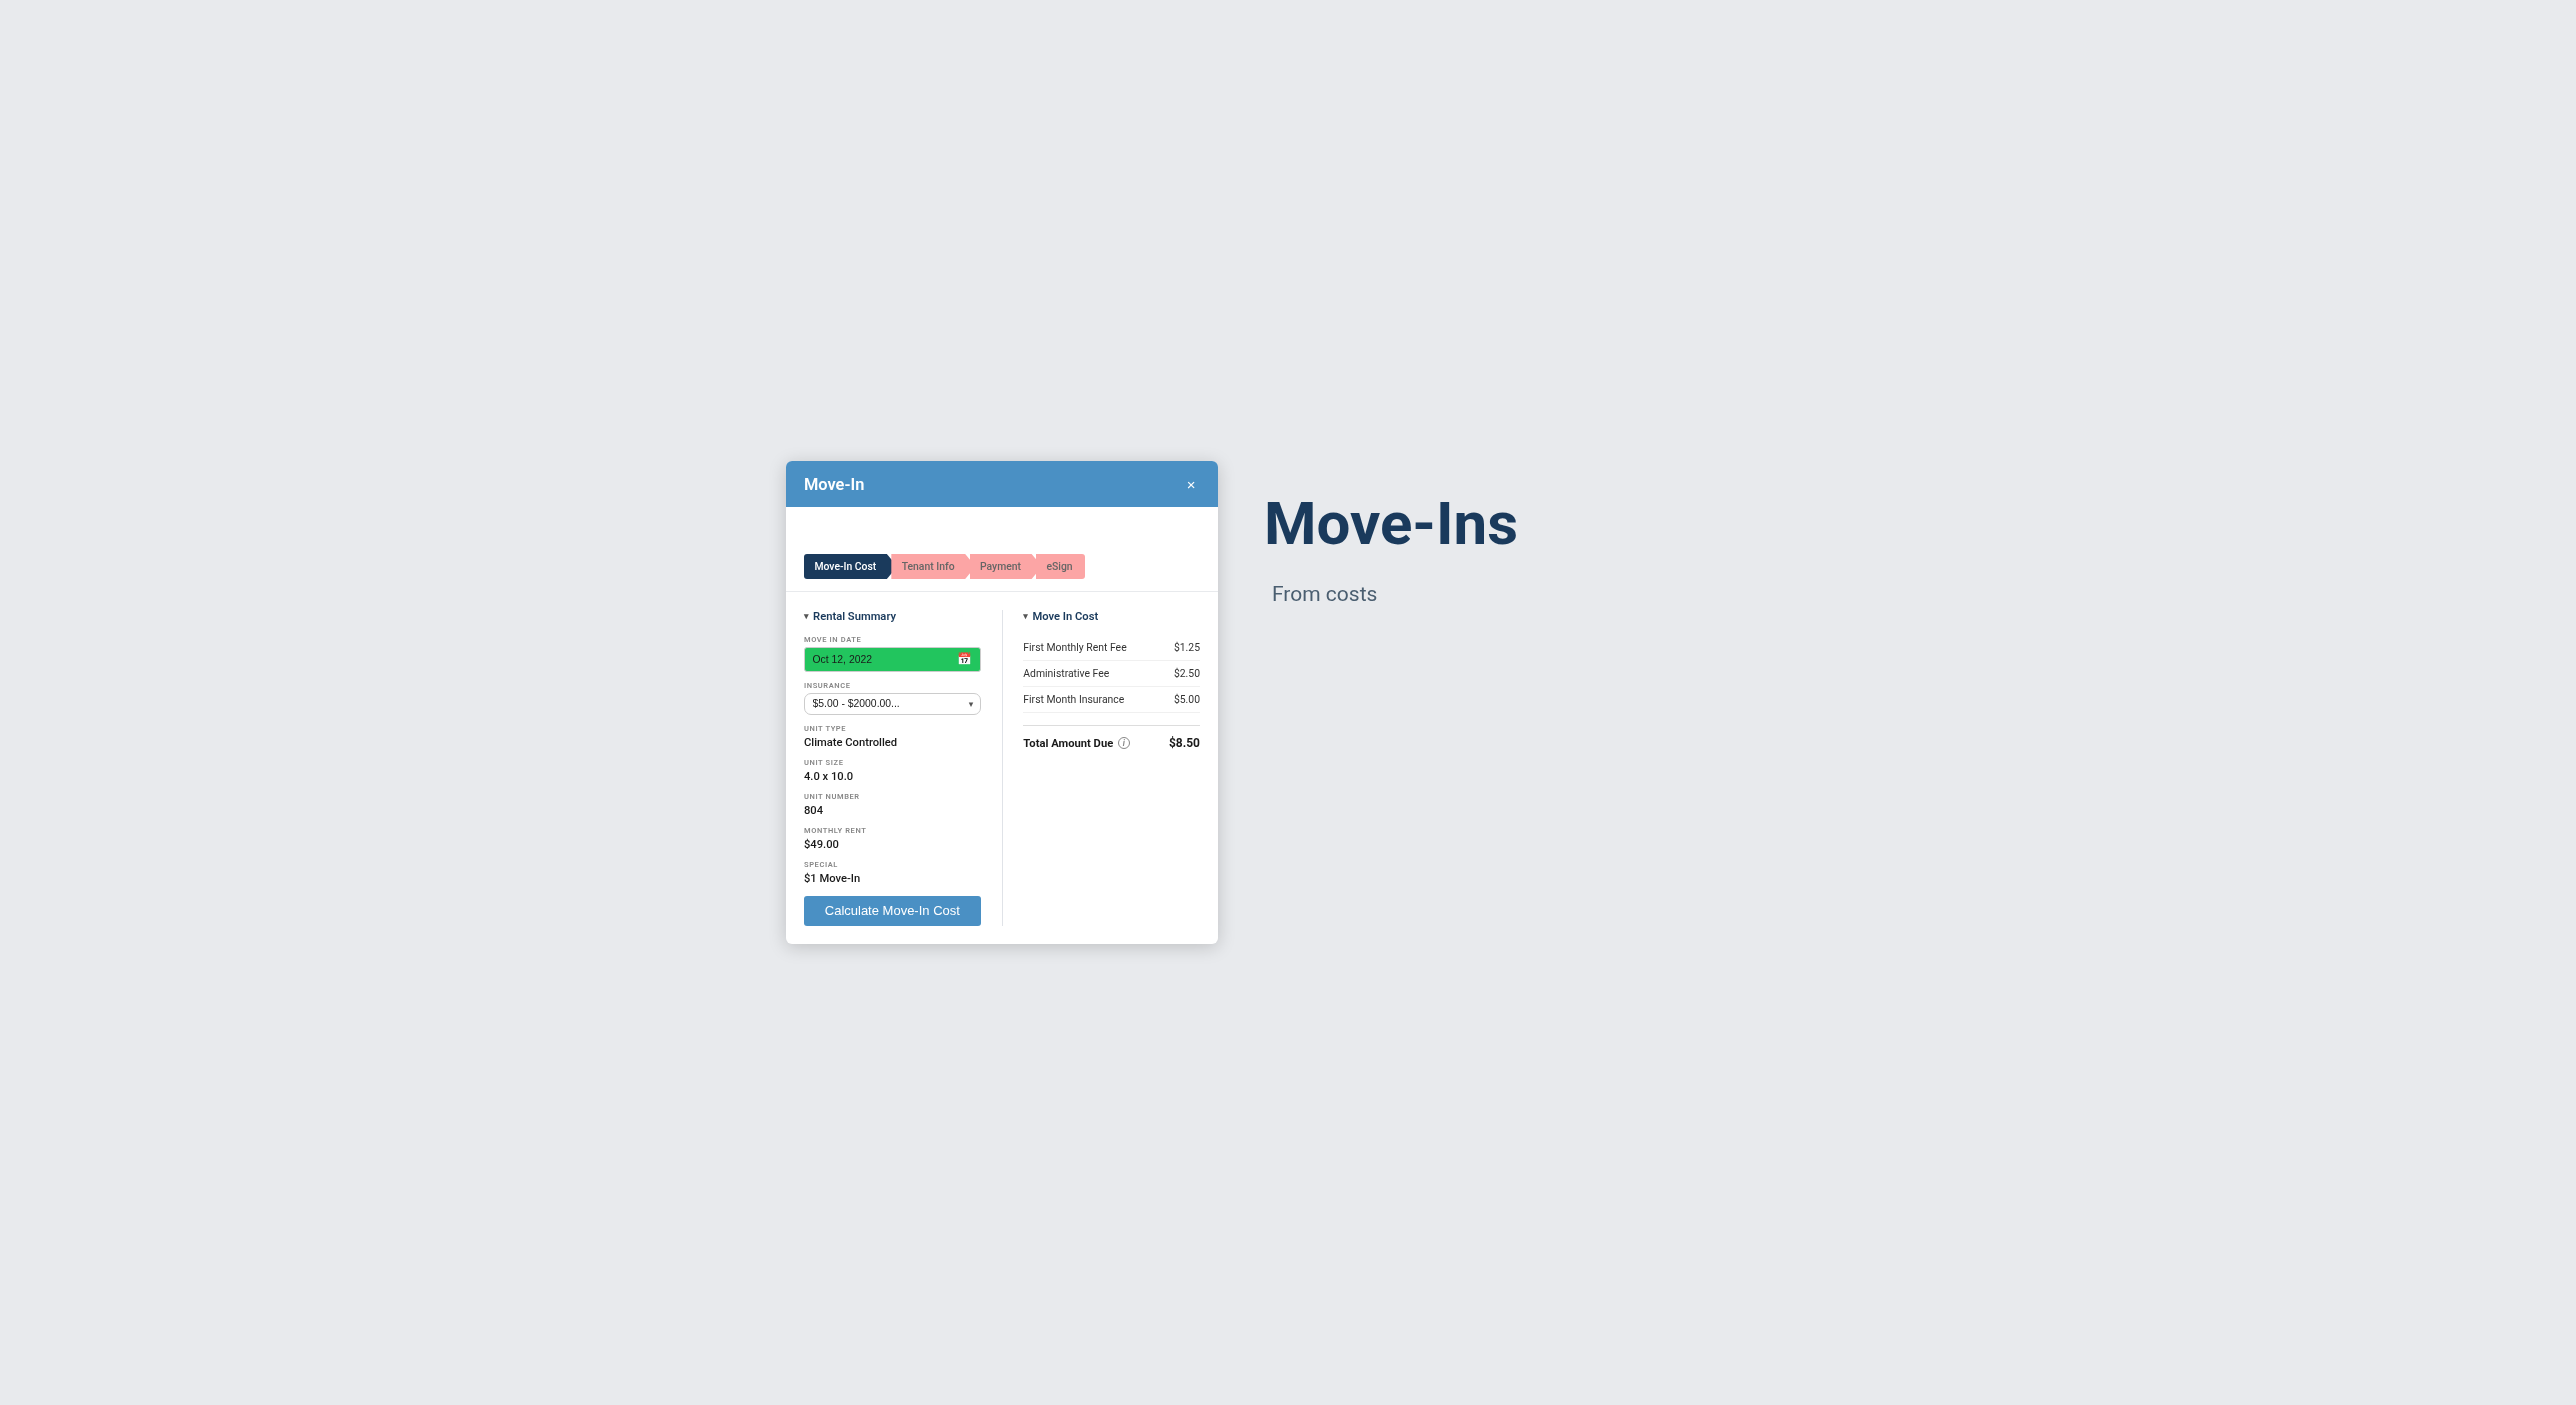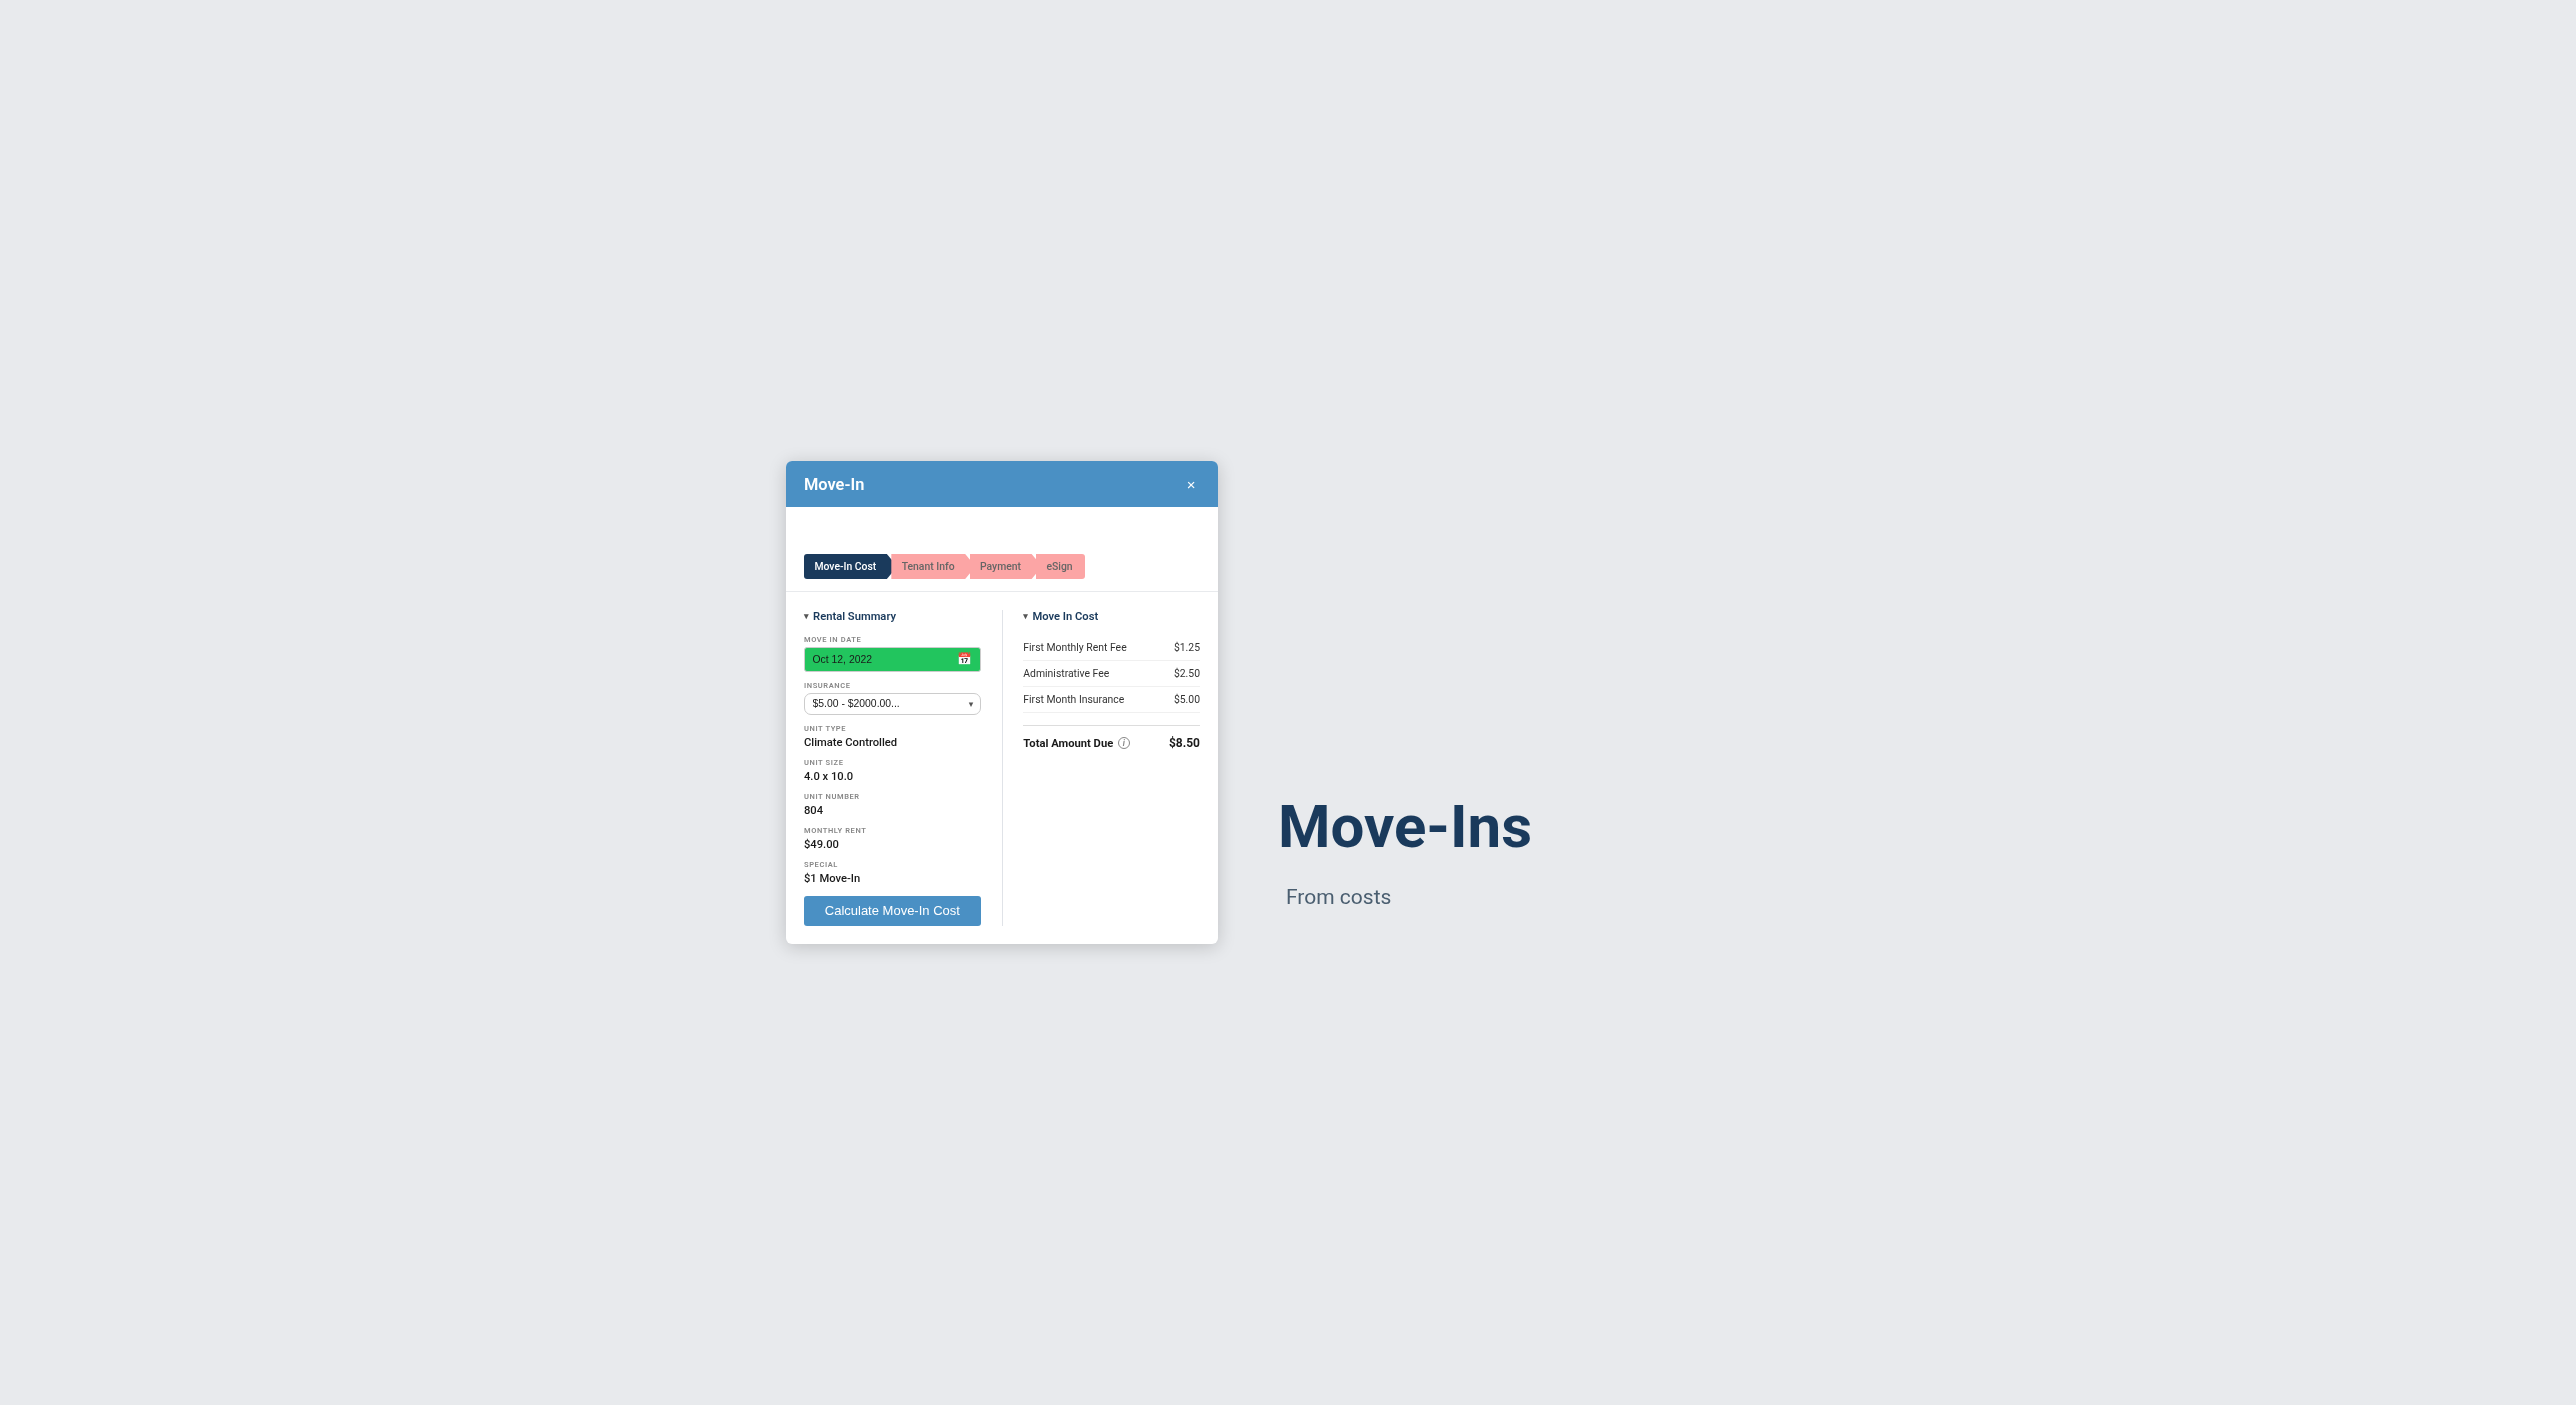--- a/index.html
+++ b/index.html
@@ -7,22 +7,22 @@
       font-family: -apple-system, BlinkMacSystemFont, 'Segoe UI', Roboto, sans-serif;
       background: #e8eaed;
       min-height: 100vh;
       display: flex;
       align-items: center;
       justify-content: center;
       padding: 30px;
     }
     .page-wrapper {
       display: flex;
-      align-items: flex-end;
-      gap: 45px;
+      align-items: flex-start;
+      gap: 31px;
       width: 100%;
       max-width: 1044px;
       padding-left: 20px;
     }
     .modal {
       background: #fff;
       border-radius: 6px;
       box-shadow: 0 3px 18px rgba(0,0,0,0.18);
       width: 432px;
       min-width: 388px;

